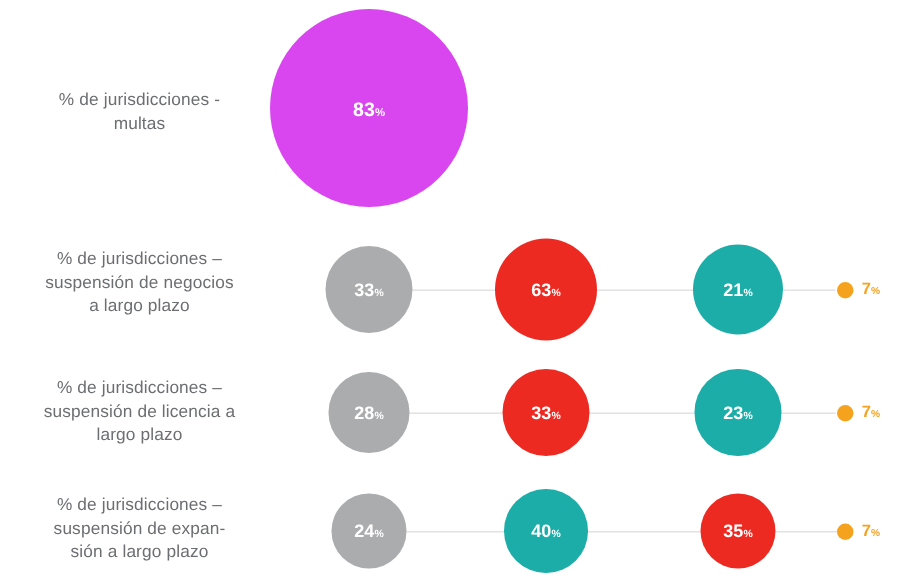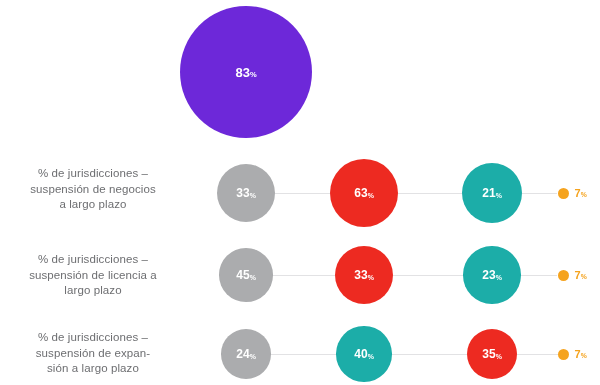--- a/index.html
+++ b/index.html
@@ -85,22 +85,24 @@
     position: relative;
     top: 0.1em;
   }
 </style>
 </head>
 <body>
 
 <div id="chart-root">
   <div id="rows-container">
       <div class="row" style="top: 0px; height: 385px;">
+        <div class="row-label" style="top: 60px;">% de jurisdicciones -
+multas</div>
         <div class="lanes">
-          <div class="bubble" style="width: 132px; height: 132px; left: 180px; top: 6px; background: #6d28d9;">
+          <div class="bubble" style="width: 132px; height: 132px; left: 180px; top: 6px; background: #d946ef;">
             <span class="bubble-value" style="font-size: 13px;"><span>83</span><span class="pct">%</span></span>
           </div>
         </div>
       </div>
       <div class="row" style="top: 0px; height: 385px;">
         <div class="row-label" style="top: 166px;">% de jurisdicciones –
 suspensión de negocios
 a largo plazo</div>
         <div class="lanes">
           <div class="connector" style="left: 275.154px; width: 54.426px; top: 193px;"></div>
@@ -121,21 +123,21 @@
       </div>
       <div class="row" style="top: 0px; height: 385px;">
         <div class="row-label" style="top: 252px;">% de jurisdicciones –
 suspensión de licencia a
 largo plazo</div>
         <div class="lanes">
           <div class="connector" style="left: 272.854px; width: 61.992px; top: 275px;"></div>
           <div class="connector" style="left: 393.154px; width: 70.1378px; top: 275px;"></div>
           <div class="connector" style="left: 520.709px; width: 36.7915px; top: 275px;"></div>
           <div class="bubble" style="width: 53.7088px; height: 53.7088px; left: 219.146px; top: 248.146px; background: rgb(171, 172, 174);">
-            <span class="bubble-value" style="font-size: 12px;"><span>45</span><span class="pct">%</span></span>
+            <span class="bubble-value" style="font-size: 12px;"><span>28</span><span class="pct">%</span></span>
           </div>
           <div class="bubble" style="width: 58.3073px; height: 58.3073px; left: 334.846px; top: 245.846px; background: rgb(237, 42, 33);">
             <span class="bubble-value" style="font-size: 12px;"><span>33</span><span class="pct">%</span></span>
           </div>
           <div class="bubble" style="width: 57.4171px; height: 57.4171px; left: 463.291px; top: 246.291px; background: rgb(28, 173, 168);">
             <span class="bubble-value" style="font-size: 12px;"><span>23</span><span class="pct">%</span></span>
           </div>
           <div class="dot-small" style="width: 11px; height: 11px; left: 557.5px; top: 269.5px; background: rgb(245, 163, 30);"></div>
           <div class="outside-value" style="left: 574.5px; top: 269.5px; color: rgb(245, 163, 30);"><span>7</span><span class="pct">%</span></div>
         </div>

